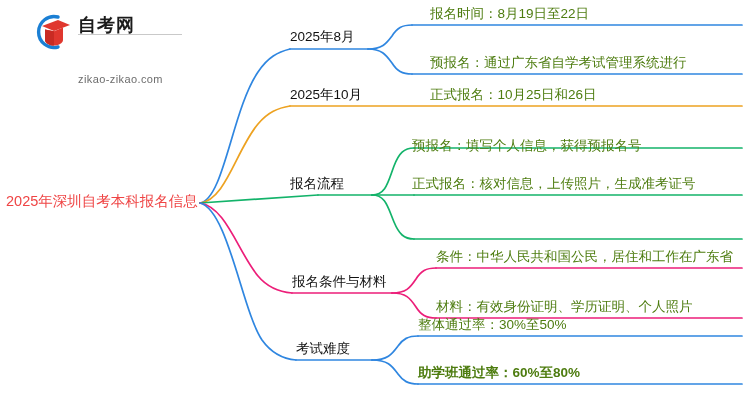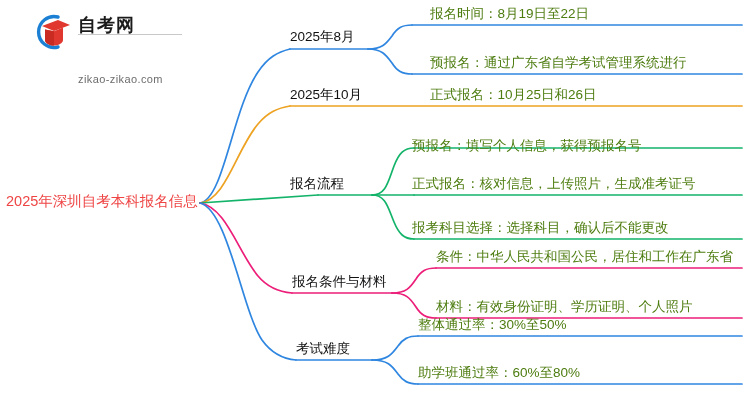--- a/index.html
+++ b/index.html
@@ -163,23 +163,22 @@
   <div class="node leaf-label" style="left:430px; top:7px;">报名时间：8月19日至22日</div>
 
   <div class="node leaf-label" style="left:430px; top:56px;">预报名：通过广东省自学考试管理系统进行</div>
 
   <div class="node leaf-label" style="left:430px; top:88px;">正式报名：10月25日和26日</div>
 
   <div class="node leaf-label" style="left:412px; top:139px;">预报名：填写个人信息，获得预报名号</div>
 
   <div class="node leaf-label" style="left:412px; top:177px;">正式报名：核对信息，上传照片，生成准考证号</div>
 
-  <div class="node leaf-label" style="left:412px; top:221px;">报考科目选择：选择科目，确认后不能更改</div>
 
   <div class="node leaf-label" style="left:436px; top:250px;">条件：中华人民共和国公民，居住和工作在广东省</div>
 
   <div class="node leaf-label" style="left:436px; top:300px;">材料：有效身份证明、学历证明、个人照片</div>
 
   <div class="node leaf-label" style="left:418px; top:318px;">整体通过率：30%至50%</div>
 
-  <div class="node leaf-label" style="left:418px; top:366px;">助学班通过率：60%至80%</div>
+  <div class="node leaf-label" style="left:418px; top:366px;font-weight:bold;">助学班通过率：60%至80%</div>
 
 </div>
 
 </body></html>

